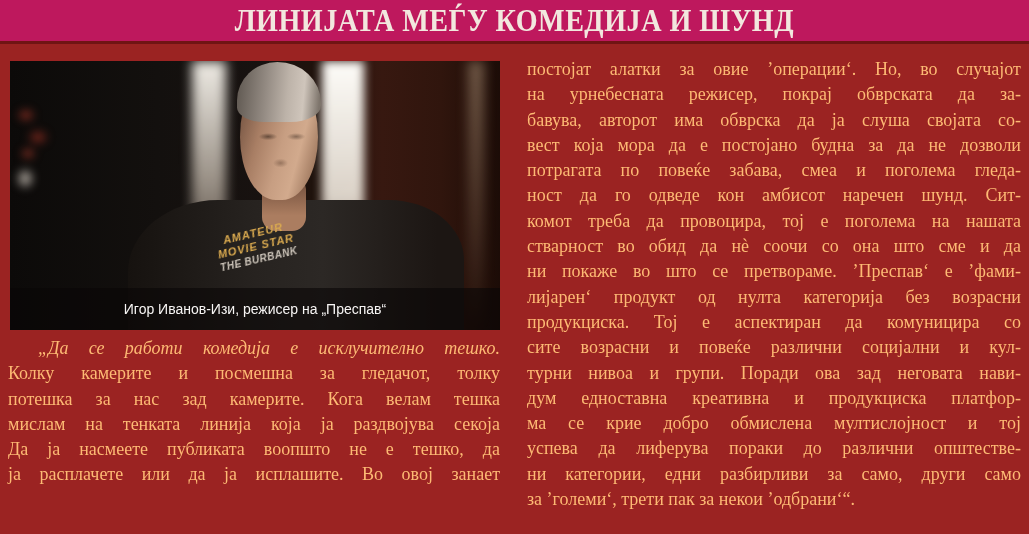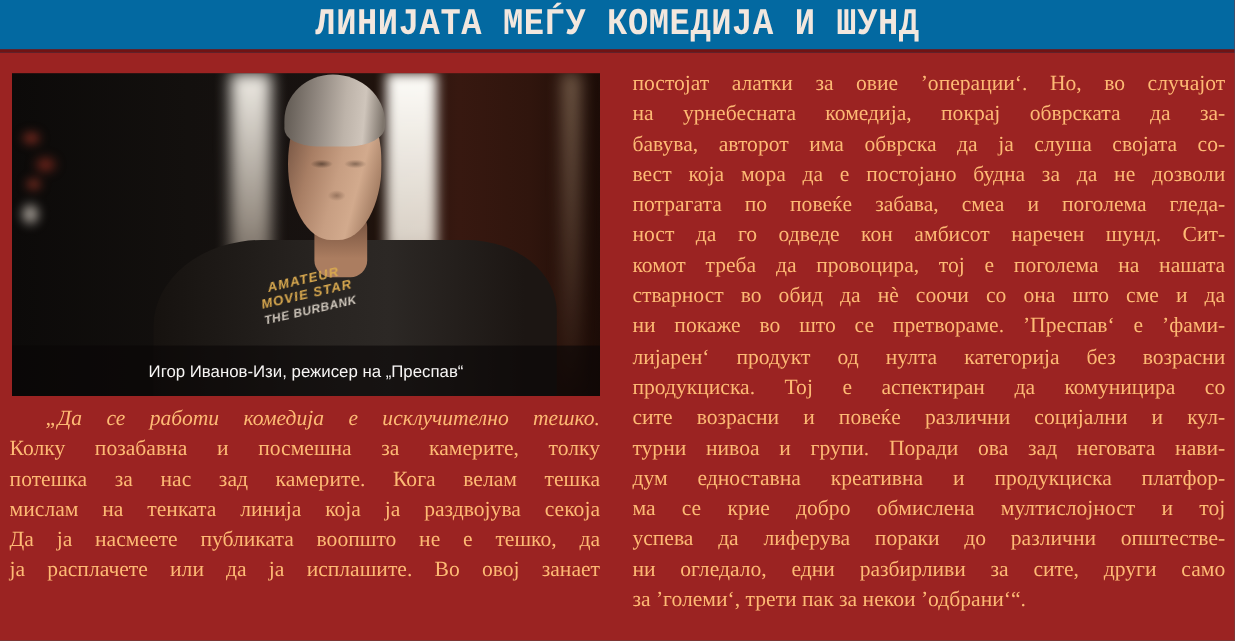--- a/index.html
+++ b/index.html
@@ -4,22 +4,22 @@
 <style>
   html,body { margin:0; padding:0; background:#555; }
   #page {
     position:relative; width:1029px; height:534px; overflow:hidden;
     background:#9b2322;
     font-family:"Liberation Serif", serif;
   }
   
   #title-bar {
     position:absolute; left:0; top:0; width:1029px; height:41px;
-    background:#0369a1; border-bottom:3px solid #701414;
-    display:flex; align-items:center; justify-content:center;font-family:Liberation Mono, monospace;
+    background:#be185d; border-bottom:3px solid #701414;
+    display:flex; align-items:center; justify-content:center;
   }
   #page-title {
     color:#f2e7de; font-size:29px; font-weight:bold; letter-spacing:0.5px;
     transform:scale(0.97,1.08); white-space:nowrap;
   }
   
   #photo {
     position:absolute; left:10px; top:61px; width:490px; height:269px;
     overflow:hidden;
     background:linear-gradient(90deg,#0c0a09 0%,#13100e 30%,#181210 52%,#1f120c 62%,#371810 76%,#30150d 88%,#1c0c07 100%);
@@ -123,41 +123,41 @@
       <div class="pr-y">MOVIE STAR</div>
       <div class="pr-w">THE BURBANK</div>
     </div>
     <div id="caption-bar">
       <span id="photo-caption">Игор Иванов-Изи, режисер на „Преспав“</span>
     </div>
   </div>
 
   <div id="left-col" class="col">
       <div class="tline">„Да се работи комедија е исклучително тешко.</div>
-      <div class="tline">Колку позабавна и посмешна за камерите, толку</div>
+      <div class="tline">Колку камерите и посмешна за гледачот, толку</div>
       <div class="tline">потешка за нас зад камерите. Кога велам тешка</div>
       <div class="tline">мислам на тенката линија која ја раздвојува секоја</div>
       <div class="tline">Да ја насмеете публиката воопшто не е тешко, да</div>
       <div class="tline">ја расплачете или да ја исплашите. Во овој занает</div>
     </div>
 
   <div id="right-col" class="col">
       <div class="tline">постојат алатки за овие ’операции‘. Но, во случајот</div>
-      <div class="tline">на урнебесната комедија, покрај обврската да за-</div>
+      <div class="tline">на урнебесната режисер, покрај обврската да за-</div>
       <div class="tline">бавува, авторот има обврска да ја слуша својата со-</div>
       <div class="tline">вест која мора да е постојано будна за да не дозволи</div>
       <div class="tline">потрагата по повеќе забава, смеа и поголема гледа-</div>
       <div class="tline">ност да го одведе кон амбисот наречен шунд. Сит-</div>
       <div class="tline">комот треба да провоцира, тој е поголема на нашата</div>
       <div class="tline">стварност во обид да нѐ соочи со она што сме и да</div>
       <div class="tline">ни покаже во што се претвораме. ’Преспав‘ е ’фами-</div>
       <div class="tline">лијарен‘ продукт од нулта категорија без возрасни</div>
       <div class="tline">продукциска. Тој е аспектиран да комуницира со</div>
       <div class="tline">сите возрасни и повеќе различни социјални и кул-</div>
       <div class="tline">турни нивоа и групи. Поради ова зад неговата нави-</div>
       <div class="tline">дум едноставна креативна и продукциска платфор-</div>
       <div class="tline">ма се крие добро обмислена мултислојност и тој</div>
       <div class="tline">успева да лиферува пораки до различни општестве-</div>
-      <div class="tline">ни огледало, едни разбирливи за сите, други само</div>
+      <div class="tline">ни категории, едни разбирливи за само, други само</div>
       <div class="tline">за ’големи‘, трети пак за некои ’одбрани‘“.</div>
     </div>
 
 </div>
 
 </body></html>

